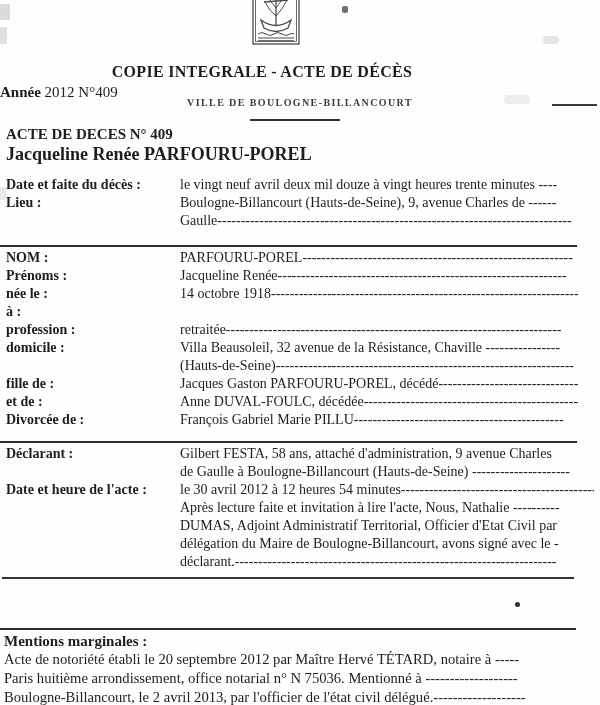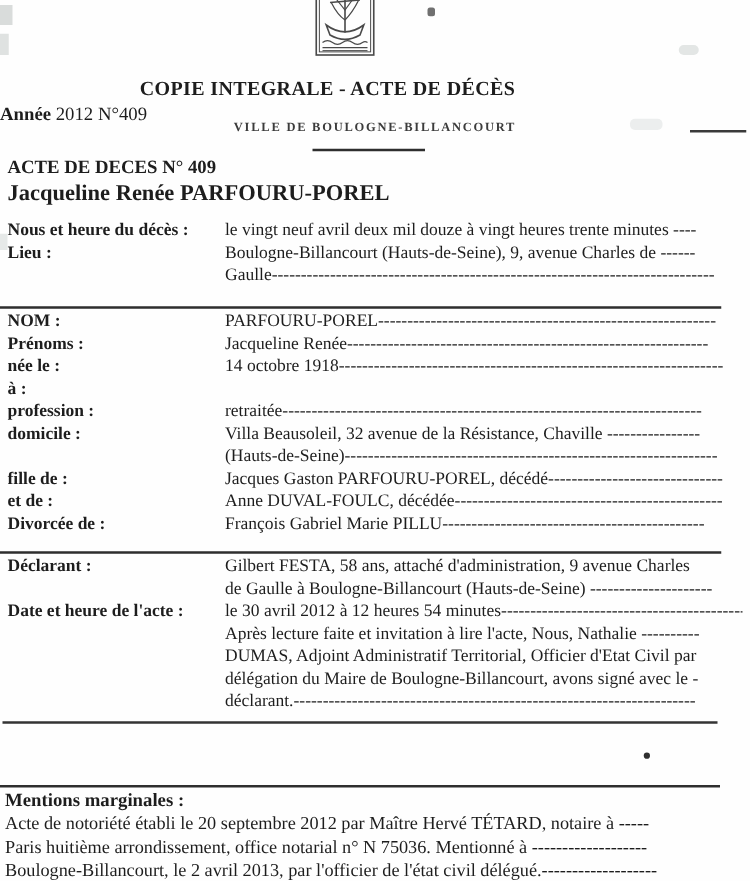--- a/index.html
+++ b/index.html
@@ -91,21 +91,21 @@
   <div class="doc-title">COPIE INTEGRALE - ACTE DE DÉCÈS</div>
   <div class="year-line"><span class="yl">Année</span><span> 2012 N°409</span></div>
   <div class="rule rule-under-year"></div>
   <div class="rule rule-top-right"></div>
 
   <div class="act-no">ACTE DE DECES N° 409</div>
   <div class="act-name">Jacqueline Renée PARFOURU-POREL</div>
 
   <div class="fields sec1">
     <div class="row">
-      <div class="lab">Nous et heure du décès :</div>
+      <div class="lab">Date et faite du décès :</div>
       <div class="val">le vingt neuf avril deux mil douze à vingt heures trente minutes ----</div>
     </div>
     <div class="row">
       <div class="lab">Lieu :</div>
       <div class="val">Boulogne-Billancourt (Hauts-de-Seine), 9, avenue Charles de ------
 Gaulle----------------------------------------------------------------------------</div>
     </div>
   </div>
 
   <div class="rule rule-1"></div>

